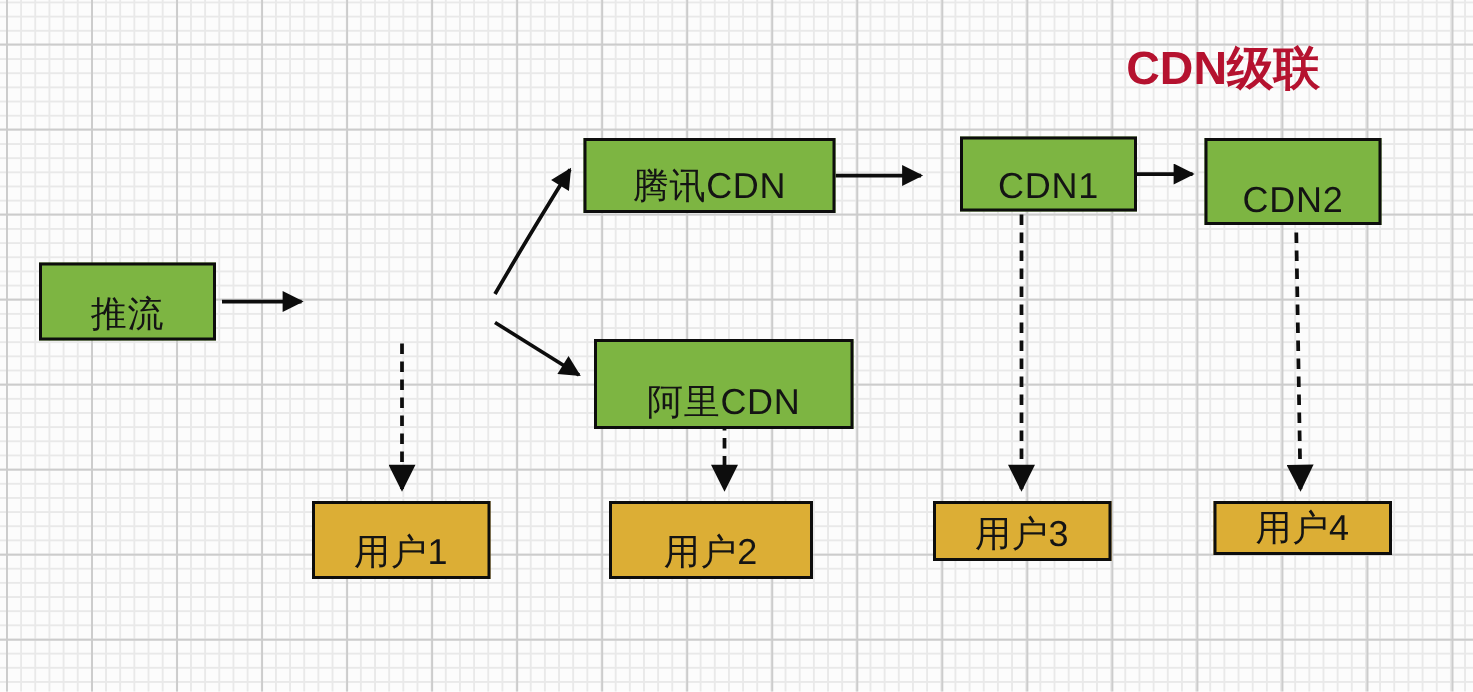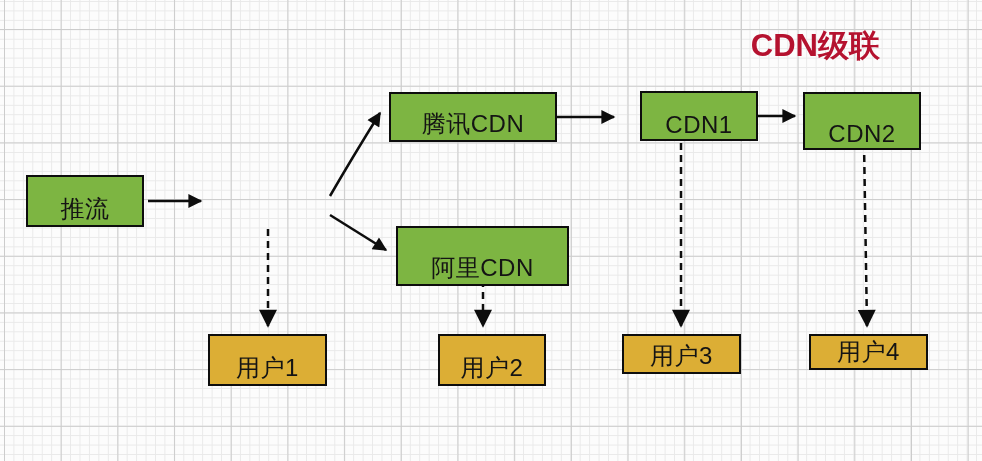--- a/index.html
+++ b/index.html
@@ -91,21 +91,21 @@
   </div>
 
   <div class="node green" style="left:803px;top:92px;width:118px;height:58px">
     <span>CDN2</span>
   </div>
 
   <div class="node gold" style="left:208px;top:334px;width:119px;height:52px">
     <span>用户1</span>
   </div>
 
-  <div class="node gold" style="left:438px;top:334px;width:108px;height:52px">
+  <div class="node gold" style="left:406px;top:334px;width:136px;height:52px">
     <span>用户2</span>
   </div>
 
   <div class="node gold" style="left:622px;top:334px;width:119px;height:40px">
     <span>用户3</span>
   </div>
 
   <div class="node gold" style="left:809px;top:334px;width:119px;height:36px">
     <span>用户4</span>
   </div>

